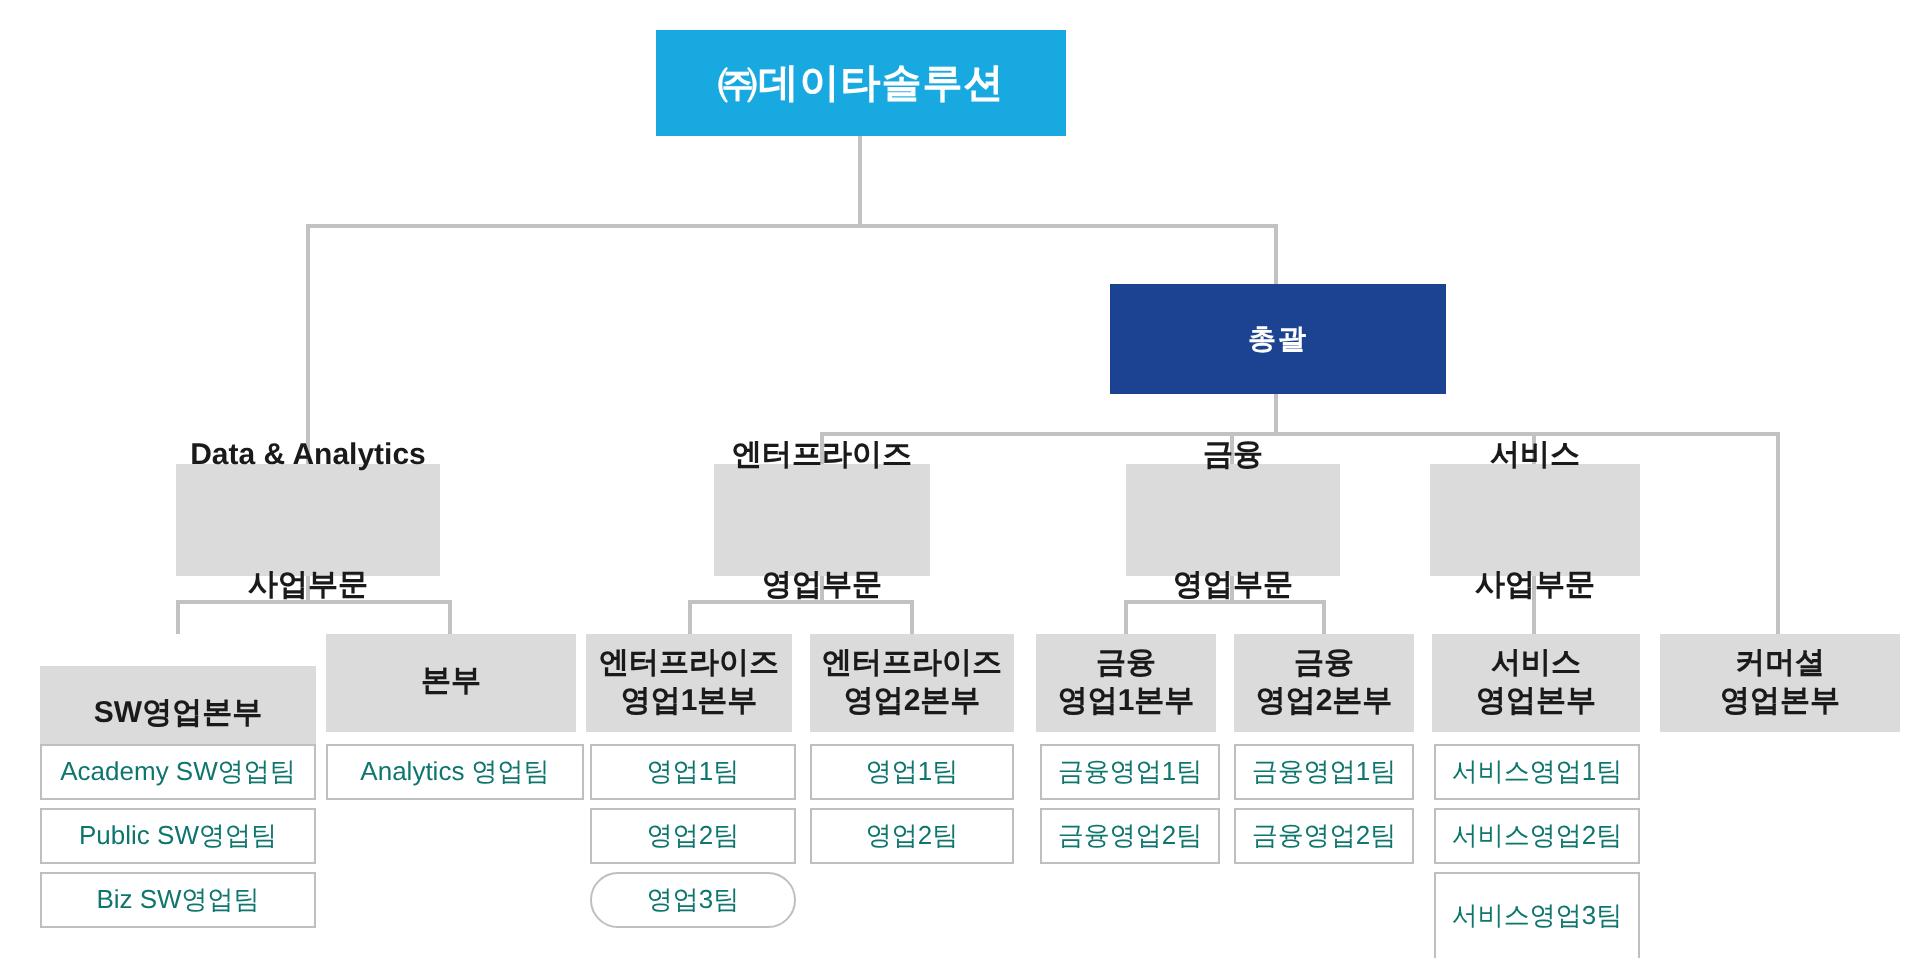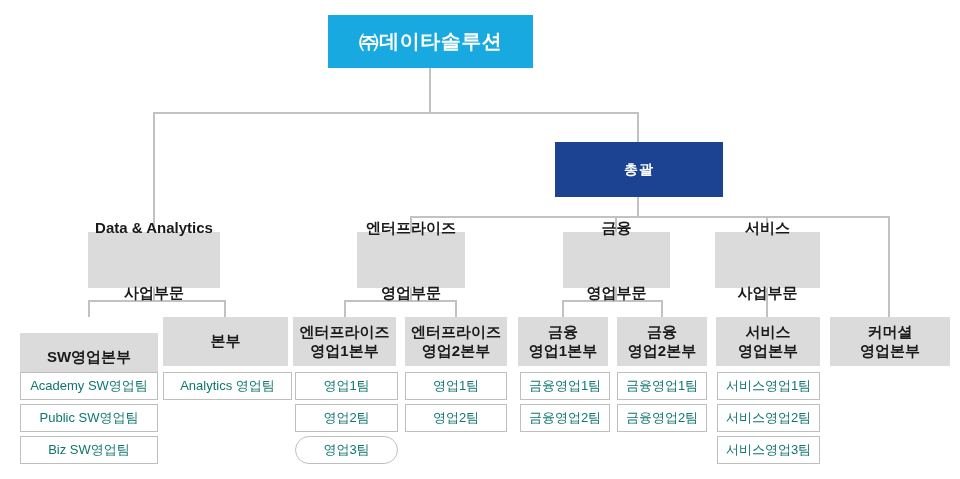--- a/index.html
+++ b/index.html
@@ -199,17 +199,17 @@
   <div class="node team" style="left:617px; top:404px; width:90px; height:28px;">
     <span>금융영업2팀</span>
   </div>
 
   <div class="node team" style="left:717px; top:372px; width:103px; height:28px;">
     <span>서비스영업1팀</span>
   </div>
   <div class="node team" style="left:717px; top:404px; width:103px; height:28px;">
     <span>서비스영업2팀</span>
   </div>
-  <div class="node team" style="left:717px; top:436px; width:103px; height:28px;">
+  <div class="node team" style="left:717px; top:436px; width:103px; height:44px;">
     <span>서비스영업3팀</span>
   </div>
 
 </div>
 
 </body></html>

